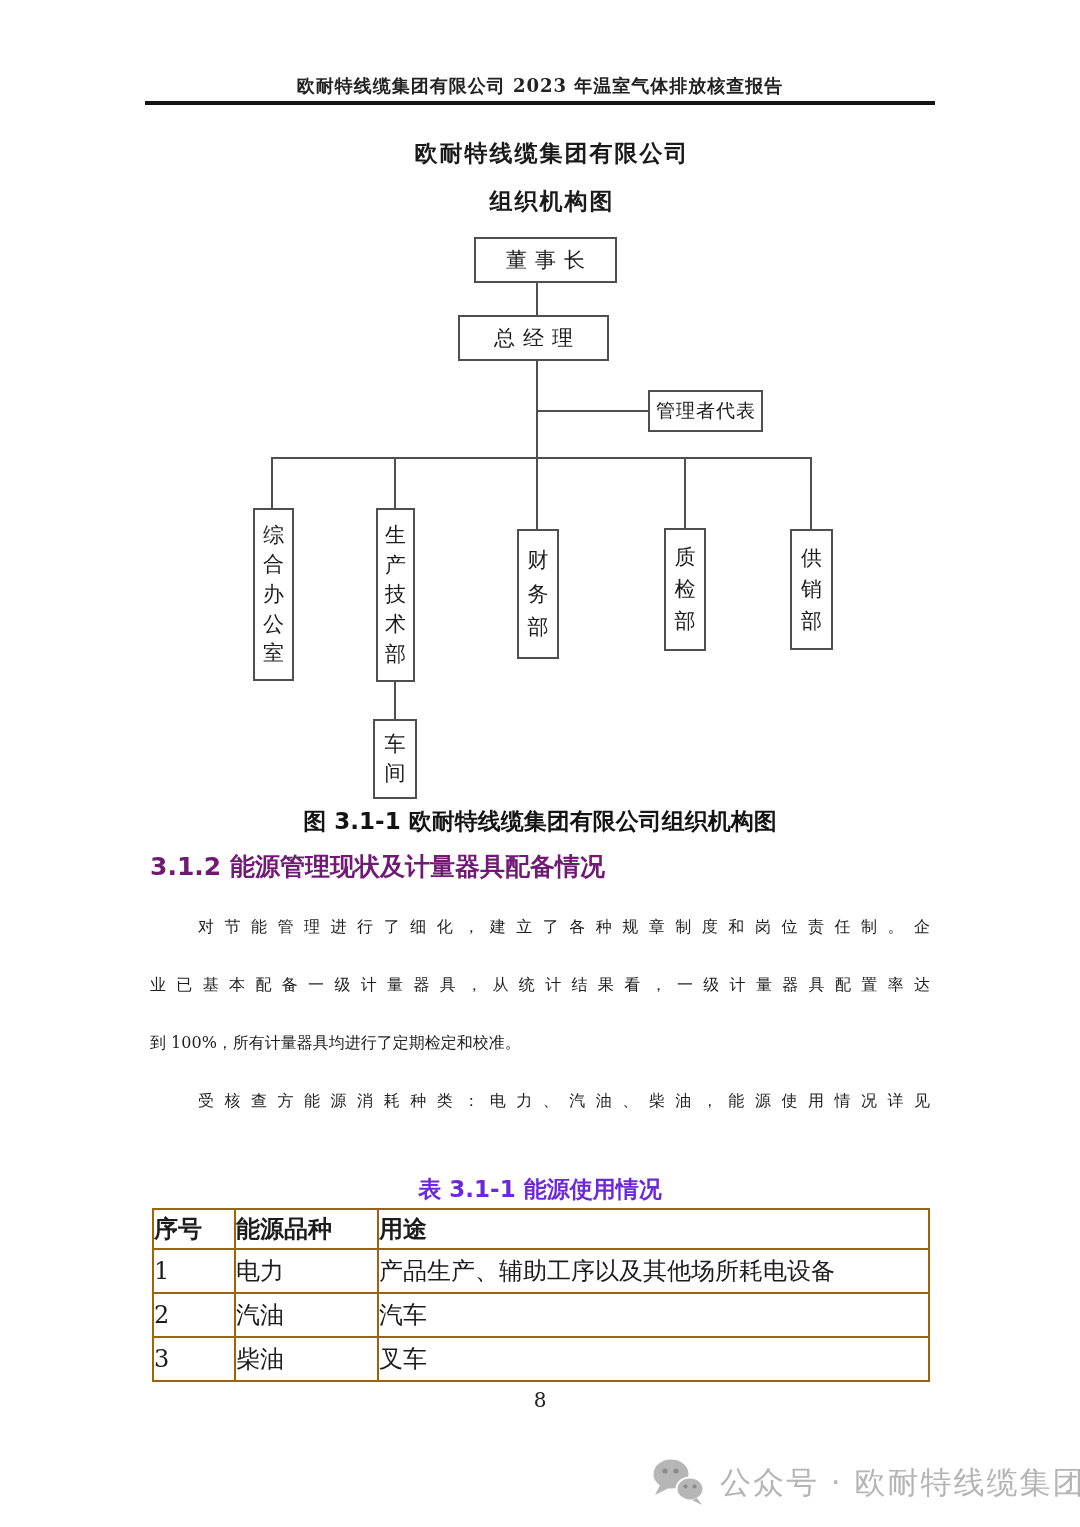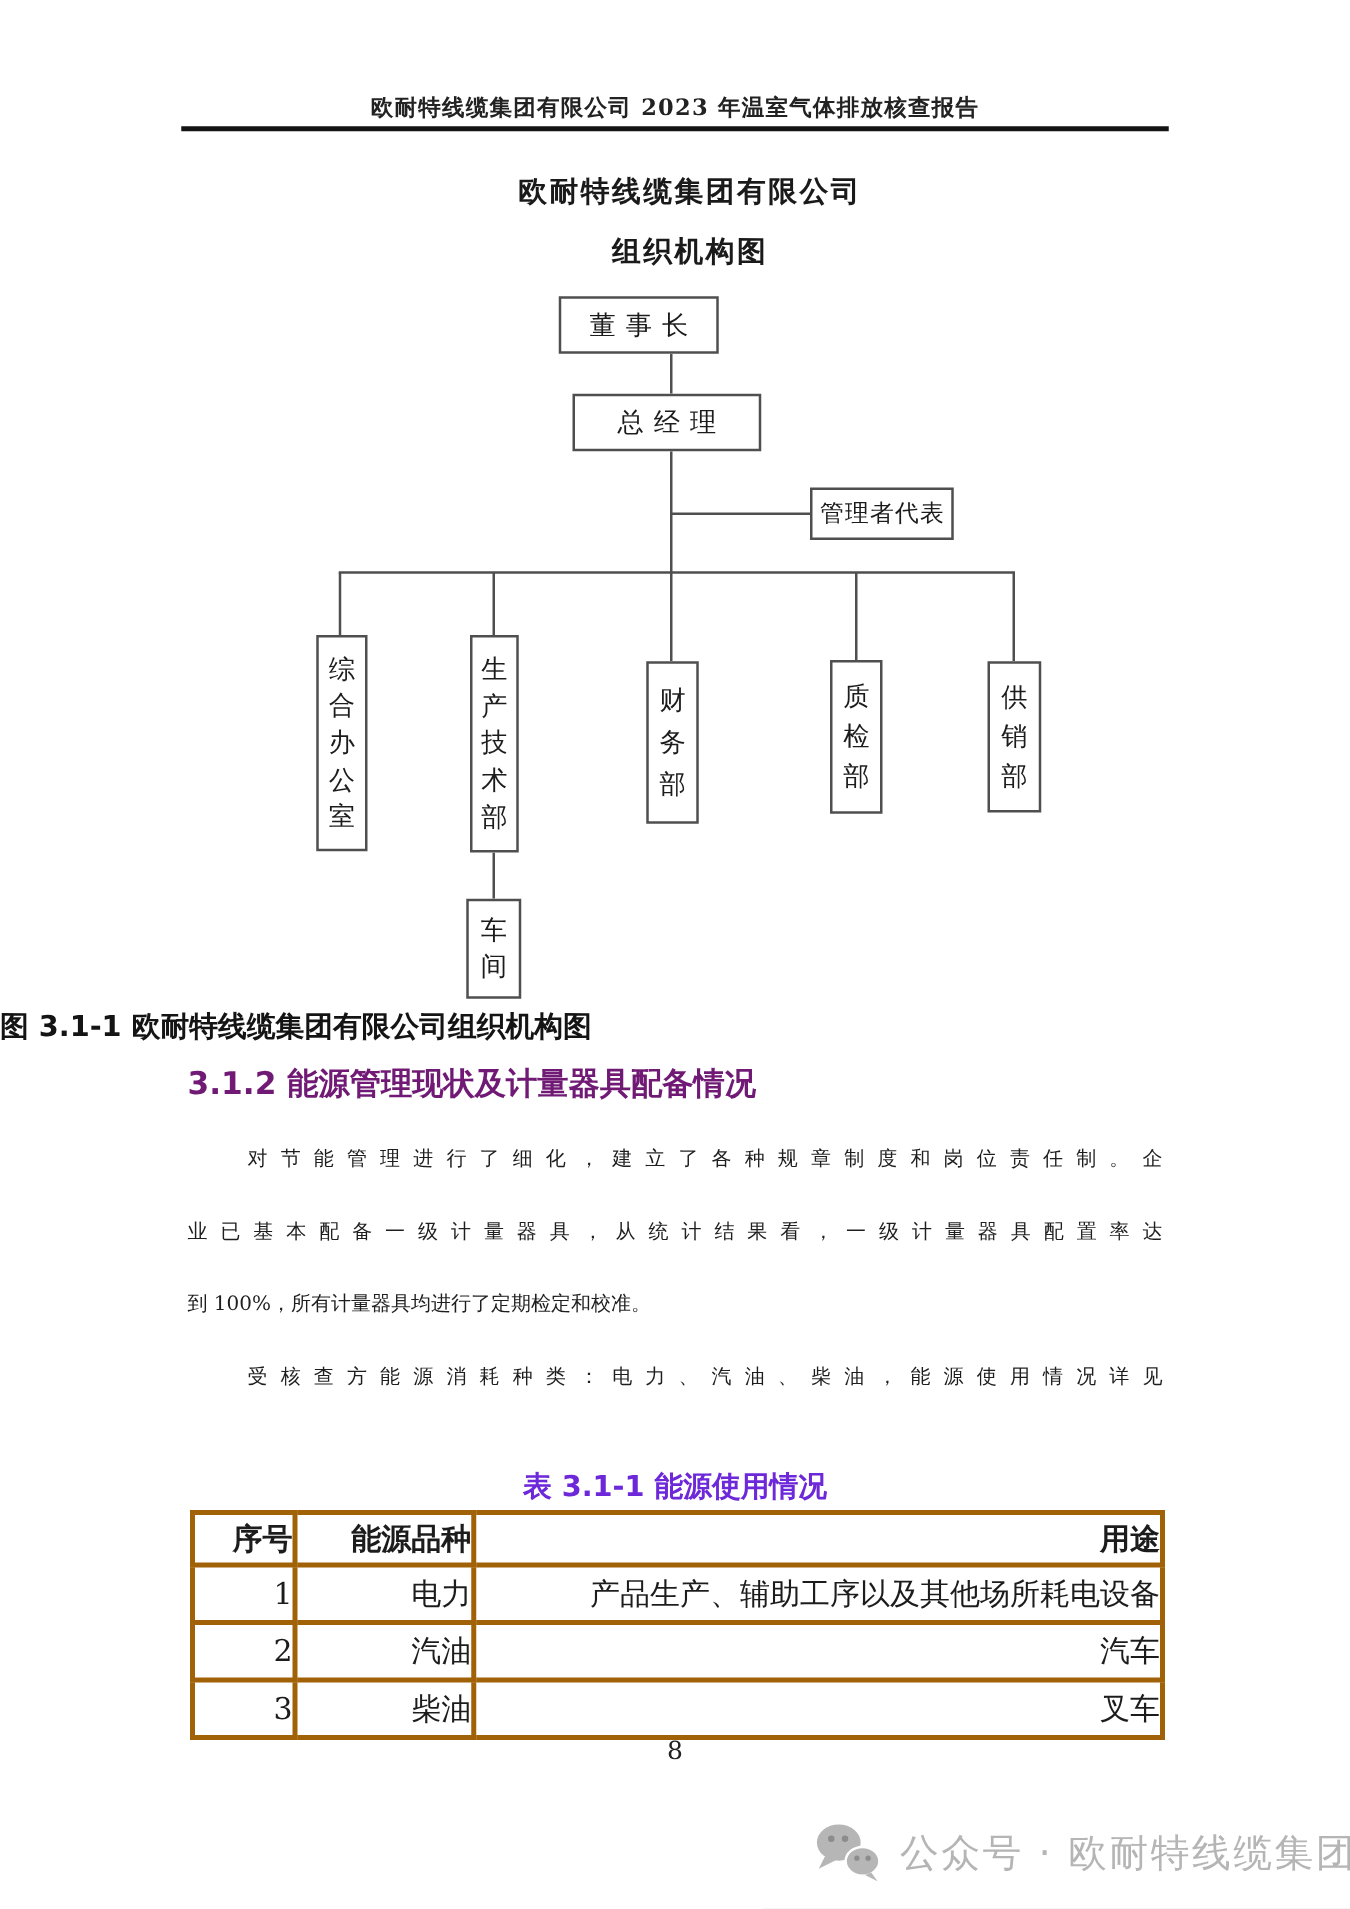--- a/index.html
+++ b/index.html
@@ -24,21 +24,21 @@
   .t1 { top:138px; }
   .t2 { top:186px; }
 
   
   .node {
     position:absolute; border:2px solid #4f4f4f; background:#fff; box-sizing:border-box;
     display:flex; align-items:center; justify-content:center;
     font-size:21px; color:#1c1c1c; font-weight:500;
   }
   .hnode { letter-spacing:8px; text-indent:8px; }
-  .n-chairman { left:447px; top:237px; width:128px; height:46px; }
+  .n-chairman { left:474px; top:237px; width:143px; height:46px; }
   .n-gm       { left:458px; top:315px; width:151px; height:46px; }
   .n-rep      { left:648px; top:390px; width:115px; height:42px; font-size:19px; letter-spacing:1px; text-indent:1px; }
   .n-d1 { left:253px; top:508px; width:41px; height:173px; }
   .n-d2 { left:376px; top:508px; width:39px; height:174px; }
   .n-d3 { left:517px; top:529px; width:42px; height:130px; }
   .n-d4 { left:664px; top:528px; width:42px; height:123px; }
   .n-d5 { left:790px; top:529px; width:43px; height:121px; }
   .n-ws { left:373px; top:719px; width:44px; height:80px; }
   .vtext { flex-direction:column; justify-content:space-evenly; padding:6px 0; }
   .vtext span { display:block; line-height:1; }
@@ -52,21 +52,21 @@
   .l-rep-h   { left:537px; top:410px; width:111px; }
   .l-main-h  { left:271px; top:457px; width:541px; }
   .l-d1 { left:271px; top:458px; height:50px; }
   .l-d2 { left:394px; top:458px; height:50px; }
   .l-d3 { left:536px; top:458px; height:71px; }
   .l-d4 { left:684px; top:458px; height:70px; }
   .l-d5 { left:810px; top:458px; height:71px; }
   .l-ws { left:394px; top:682px; height:37px; }
 
   .fig-caption {
-    position:absolute; top:806px; left:0; width:1080px; 
+    position:absolute; top:806px; left:0; width:1080px; text-align:center;
     font-family:"DejaVu Sans", sans-serif; font-weight:700; font-size:23px; color:#141414;
   }
 
   .section-heading {
     position:absolute; top:850px; left:150px; width:800px;
     font-family:"DejaVu Sans", sans-serif; font-weight:700; font-size:25px; color:#701a75;
   }
 
   .para { position:absolute; left:150px; width:780px; font-size:16px; line-height:58px; color:#1e1e1e; }
   .p1 { top:898px; }
@@ -77,21 +77,21 @@
 
   .table-caption {
     position:absolute; top:1174px; left:0; width:1080px; text-align:center;
     font-family:"DejaVu Sans", sans-serif; font-weight:700; font-size:23px; color:#6d28d9;
   }
   table.energy {
     position:absolute; top:1208px; left:152px; width:776px;
     border-collapse:collapse; table-layout:fixed; font-size:24px; color:#1c1c1c;
   }
   table.energy th, table.energy td {
-    border:4px solid #a16207; text-align:right; vertical-align:middle; padding:0;
+    border:2px solid #a16207; text-align:left; vertical-align:middle; padding:0;
   }
   table.energy th { font-family:"DejaVu Sans", sans-serif; font-weight:700; height:38px; }
   table.energy td { height:42px; }
   .col-no { width:82px; } .col-kind { width:143px; } .col-use { width:551px; }
 
   .page-number {
     position:absolute; top:1388px; left:0; width:1080px; text-align:center;
     font-size:20px; color:#222;
   }
 

